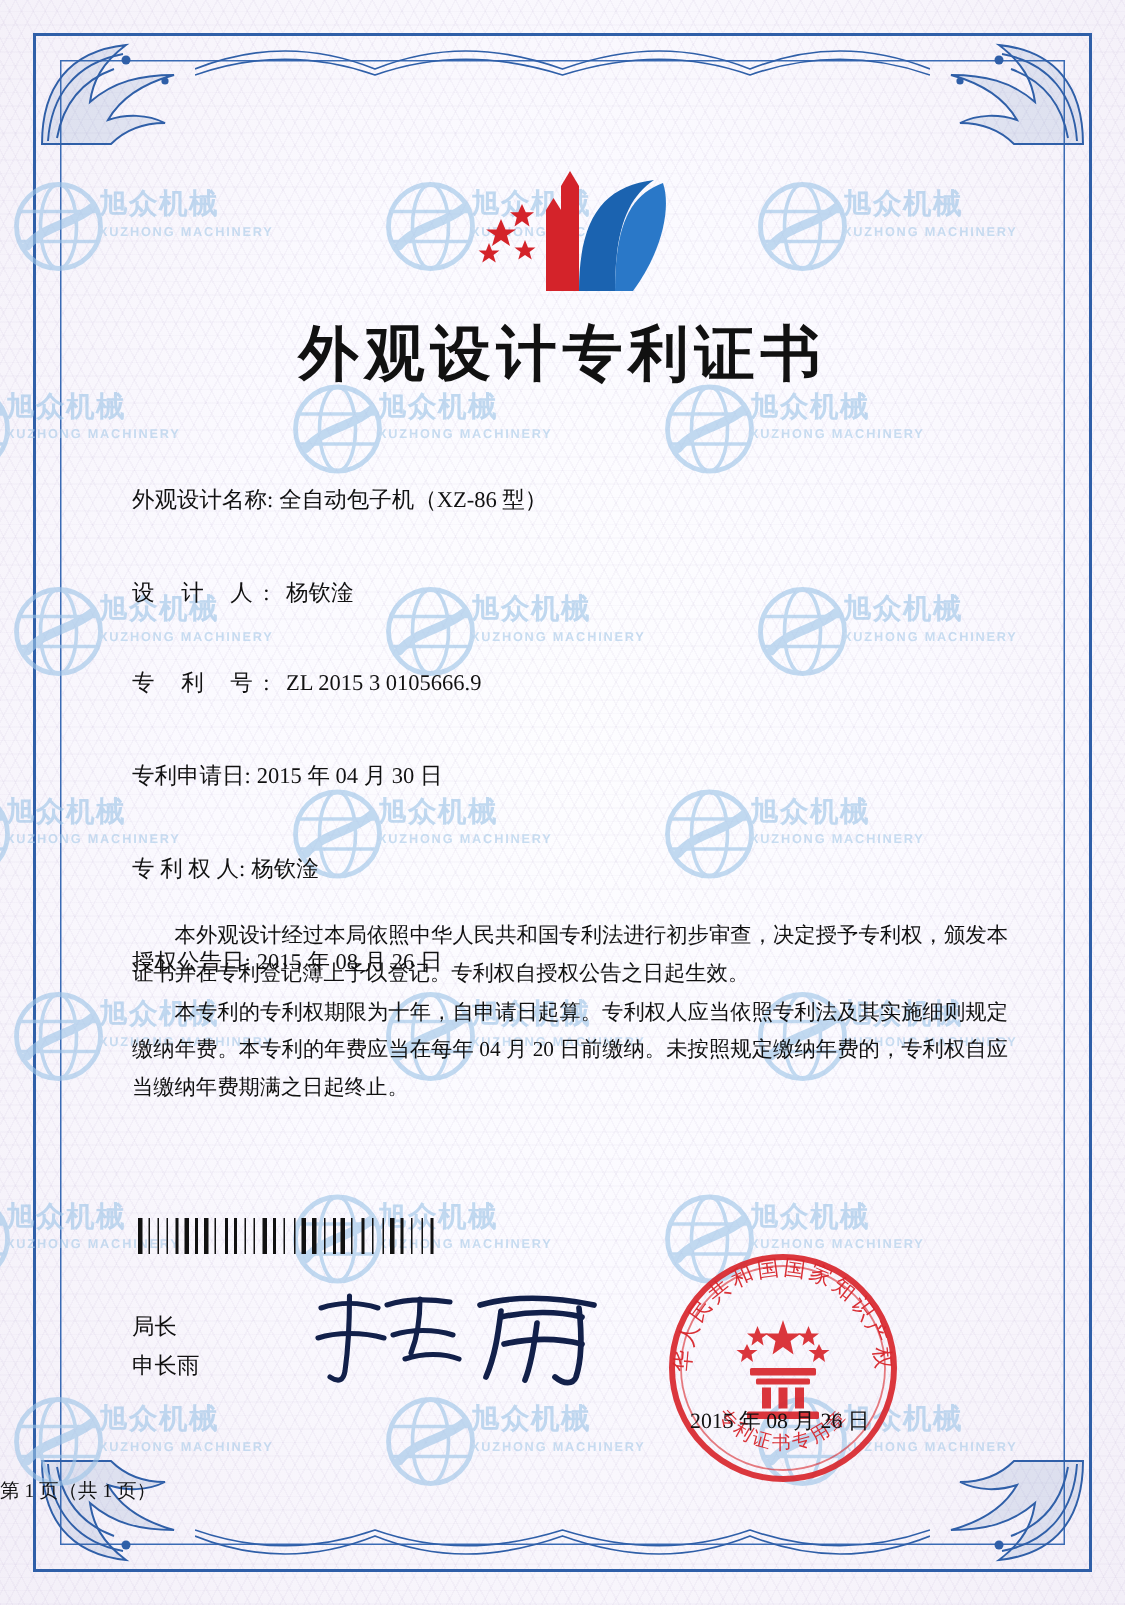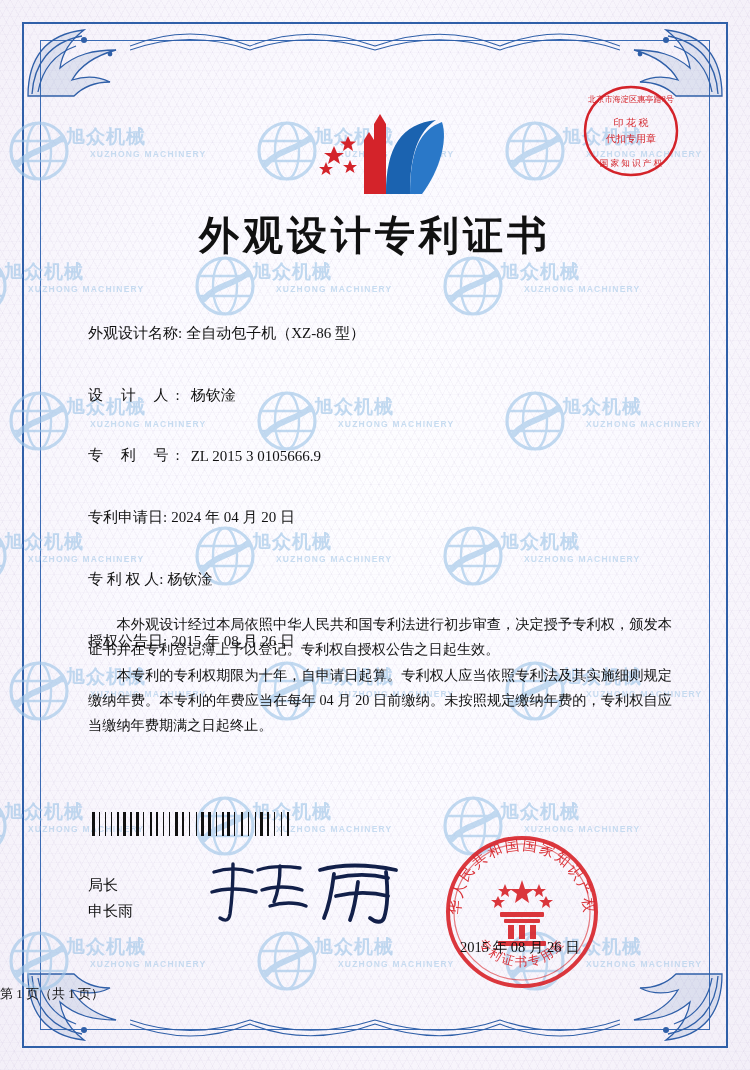--- a/index.html
+++ b/index.html
@@ -55,21 +55,21 @@
   }
   .wm .wm-mark{
     position:absolute;left:0;top:0;width:62px;height:62px;
   }
   .wm .wm-text{
     position:absolute;left:58px;top:6px;width:150px;
     font-family:"Liberation Sans","DejaVu Sans",sans-serif;
     color:#9ec5e8;font-weight:bold;
   }
   .wm .wm-cn{font-size:19px;letter-spacing:1px;line-height:22px;}
-  .wm .wm-en{font-size:8.5px;letter-spacing:1.2px;line-height:12px;color:#a9cbe9;padding-left:24px;}
+  .wm .wm-en{font-size:8.5px;letter-spacing:1.2px;line-height:12px;color:#a9cbe9;}
 
   
   #cert-no{
     position:absolute;left:86px;top:100px;
     font-size:15.5px;color:#1a1a1a;letter-spacing:.5px;
     white-space:nowrap;
   }
   #emblem{
     position:absolute;left:290px;top:110px;width:170px;height:90px;
   }
@@ -447,48 +447,39 @@
 
       <g fill="#d4232a">
         <polygon points="44,36 47,43 54,43 48,47 50,54 44,50 38,54 40,47 34,43 41,43"></polygon>
         <polygon points="58,26 60.5,31.5 66,31.5 61.5,35 63,41 58,37.5 53,41 54.5,35 50,31.5 55.5,31.5"></polygon>
         <polygon points="60,50 62,55 67,55 63,58 64.5,63 60,60 55.5,63 57,58 53,55 58,55"></polygon>
         <polygon points="36,52 38,57 43,57 39,60 40.5,65 36,62 31.5,65 33,60 29,57 34,57"></polygon>
       </g>
     </svg>
   </div>
 
-  <div id="seal-top">
-    <svg viewBox="0 0 106 106">
-      <ellipse cx="53" cy="53" rx="46" ry="44" fill="none" stroke="#d4232a" stroke-width="2.4"></ellipse>
-      <text x="53" y="24" font-size="8.2" fill="#d4232a" text-anchor="middle" font-family="Liberation Serif, serif">北京市海淀区惠亭路8号</text>
-      <text x="53" y="48" font-size="10" fill="#d4232a" text-anchor="middle" font-family="Liberation Serif, serif">印 花 税</text>
-      <text x="53" y="64" font-size="10" fill="#d4232a" text-anchor="middle" font-family="Liberation Serif, serif">代扣专用章</text>
-      <text x="53" y="88" font-size="8.6" fill="#d4232a" text-anchor="middle" font-family="Liberation Serif, serif">国 家 知 识 产 权</text>
-    </svg>
-  </div>
 
   <div id="title">外观设计专利证书</div>
 
   <div class="fields" id="field-list">
       <div class="row">
         <span class="lab sp1">外观设计名称:</span>
         <span class="val">全自动包子机（XZ-86 型）</span>
       </div>
       <div class="row">
         <span class="lab sp2">设  计  人:</span>
         <span class="val">杨钦淦</span>
       </div>
       <div class="row">
         <span class="lab sp2">专  利  号:</span>
         <span class="val">ZL 2015 3 0105666.9</span>
       </div>
       <div class="row">
         <span class="lab sp1">专利申请日:</span>
-        <span class="val">2024 年 04 月 20 日</span>
+        <span class="val">2015 年 04 月 30 日</span>
       </div>
       <div class="row">
         <span class="lab sp1">专 利 权 人:</span>
         <span class="val">杨钦淦</span>
       </div>
       <div class="row">
         <span class="lab sp1">授权公告日:</span>
         <span class="val">2015 年 08 月 26 日</span>
       </div>
     </div>

